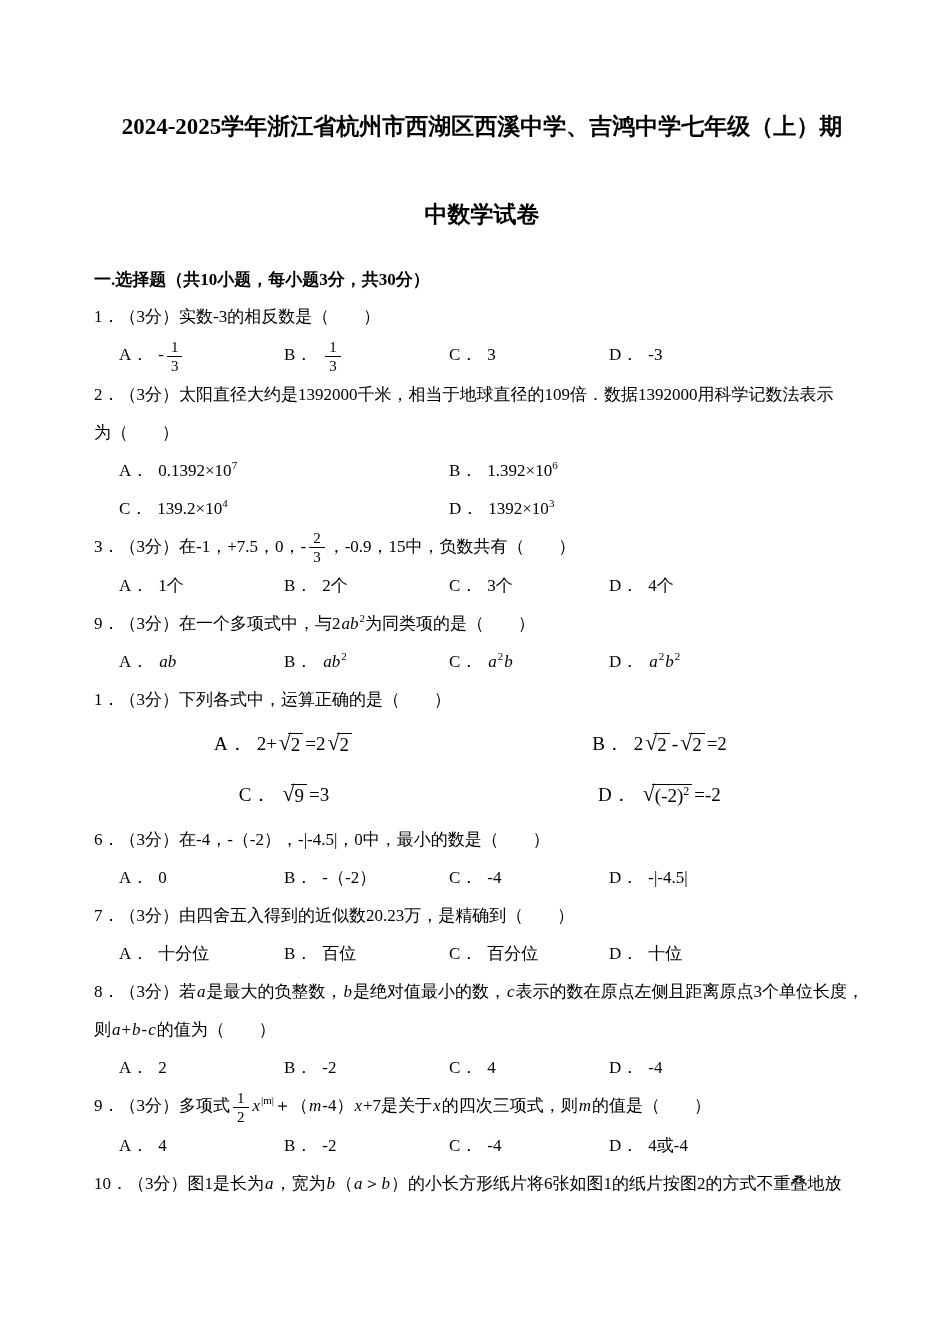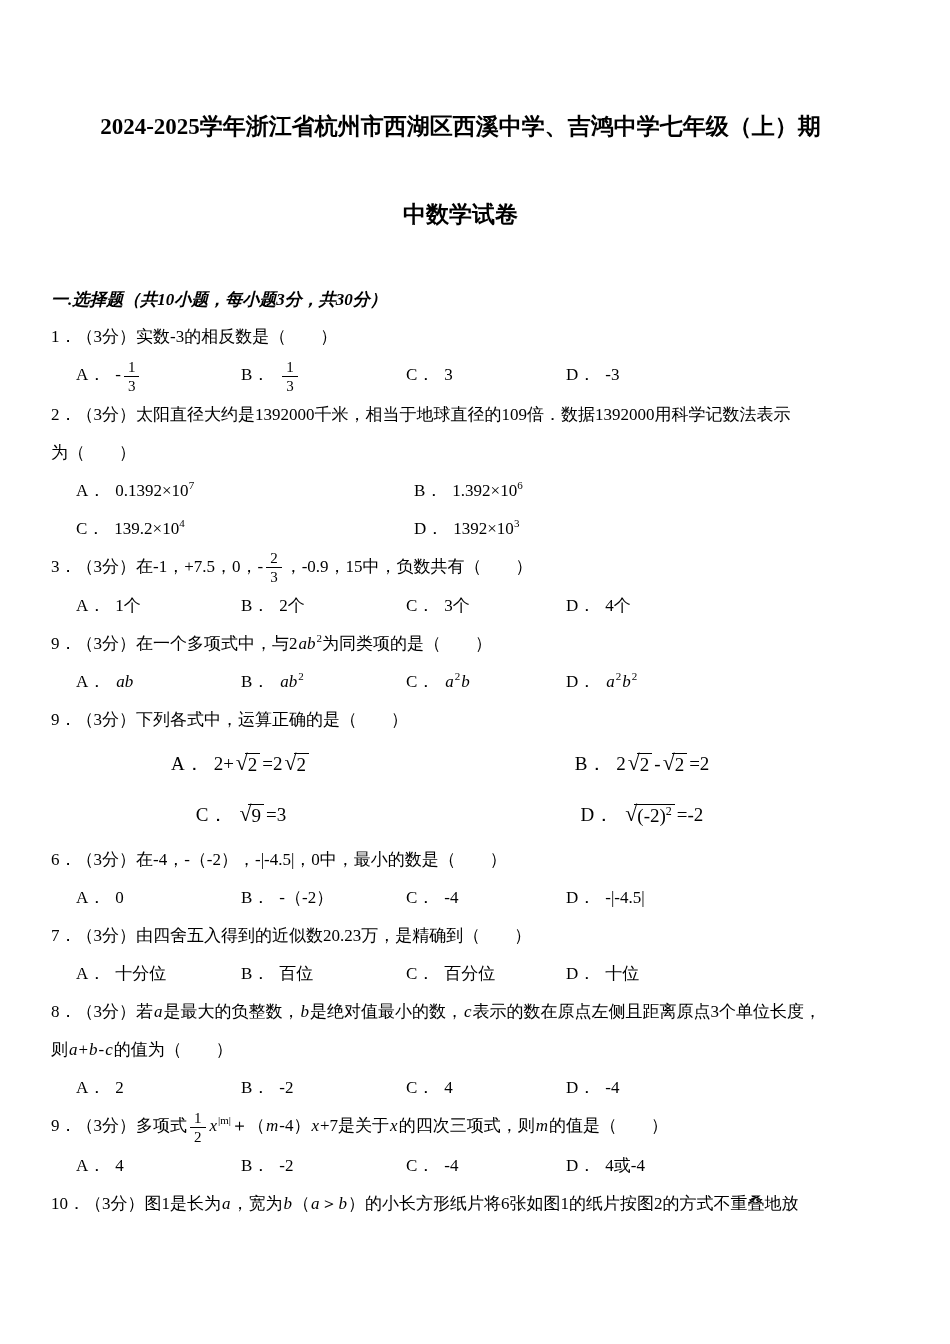--- a/index.html
+++ b/index.html
@@ -4,34 +4,34 @@
 <style>
   * { box-sizing: border-box; margin: 0; padding: 0; }
   html, body { width: 950px; }
   body {
     height: 1344px;
     background: #ffffff;
     color: #000000;
     font-family: "Liberation Serif", "DejaVu Serif", serif;
     overflow: hidden;
   }
-  .page { padding: 112px 80px 0 51px; }
+  .page { padding: 112px 80px 0 94px; }
 
   .title { text-align: center; font-weight: bold; font-size: 23px; }
   .title .tline { display: block; line-height: 30px; }
   .title .tline + .tline { margin-top: 58px; }
 
-  .section-heading { margin-top: 58px; font-weight: bold; font-size: 17px; line-height: 24px; font-style: italic; }
+  .section-heading { margin-top: 38px; font-weight: bold; font-size: 17px; line-height: 24px; }
 
   .questions { margin-top: 6px; font-size: 17px; }
   .qline { line-height: 38px; }
 
   .opts { margin-left: 25px; }
   .opts.four { display: grid; grid-template-columns: 165px 165px 160px auto; }
-  .opts.two  { display: grid; grid-template-columns: 330px auto; gap: 8px; }
+  .opts.two  { display: grid; grid-template-columns: 330px auto; }
   .opt { line-height: 38px; white-space: nowrap; }
   .olabel { margin-right: 10px; }
   .opts.eq .opt { line-height: 50px; font-size: 19px; text-align: center; }
 
   sup { font-size: 11px; line-height: 0; vertical-align: super; }
   .opts.eq sup { font-size: 12px; }
   .var { font-style: italic; padding: 0 1px; }
 
   .frac { display: inline-block; vertical-align: middle; text-align: center;
           font-size: 15px; line-height: 16px; margin: 2px 3px; }
@@ -85,21 +85,21 @@
       <div class="question">
         <div class="qline stem"><span class="txt">9．（3分）在一个多项式中，与2</span><span class="var">ab</span><sup class="sup">2</sup><span class="txt">为同类项的是（　　）</span></div>
         <div class="opts four">
           <div class="opt"><span class="olabel">A．</span><span class="ocontent"><span class="var">ab</span></span></div>
           <div class="opt"><span class="olabel">B．</span><span class="ocontent"><span class="var">ab</span><sup class="sup">2</sup></span></div>
           <div class="opt"><span class="olabel">C．</span><span class="ocontent"><span class="var">a</span><sup class="sup">2</sup><span class="var">b</span></span></div>
           <div class="opt"><span class="olabel">D．</span><span class="ocontent"><span class="var">a</span><sup class="sup">2</sup><span class="var">b</span><sup class="sup">2</sup></span></div>
         </div>
       </div>
       <div class="question">
-        <div class="qline stem"><span class="txt">9．（3分）下列各式中，运算正确的是（　　）</span></div>
+        <div class="qline stem"><span class="txt">1．（3分）下列各式中，运算正确的是（　　）</span></div>
         <div class="opts two eq">
           <div class="opt"><span class="olabel">A．</span><span class="ocontent"><span class="txt">2+</span><span class="sqrt"><span class="rsign">√</span><span class="rad"><span class="txt">2</span></span></span><span class="txt">=2</span><span class="sqrt"><span class="rsign">√</span><span class="rad"><span class="txt">2</span></span></span></span></div>
           <div class="opt"><span class="olabel">B．</span><span class="ocontent"><span class="txt">2</span><span class="sqrt"><span class="rsign">√</span><span class="rad"><span class="txt">2</span></span></span><span class="txt">-</span><span class="sqrt"><span class="rsign">√</span><span class="rad"><span class="txt">2</span></span></span><span class="txt">=2</span></span></div>
         </div>
         <div class="opts two eq">
           <div class="opt"><span class="olabel">C．</span><span class="ocontent"><span class="sqrt"><span class="rsign">√</span><span class="rad"><span class="txt">9</span></span></span><span class="txt">=3</span></span></div>
           <div class="opt"><span class="olabel">D．</span><span class="ocontent"><span class="sqrt"><span class="rsign">√</span><span class="rad"><span class="txt">(-2)</span><sup class="sup">2</sup></span></span><span class="txt">=-2</span></span></div>
         </div>
       </div>
       <div class="question">

